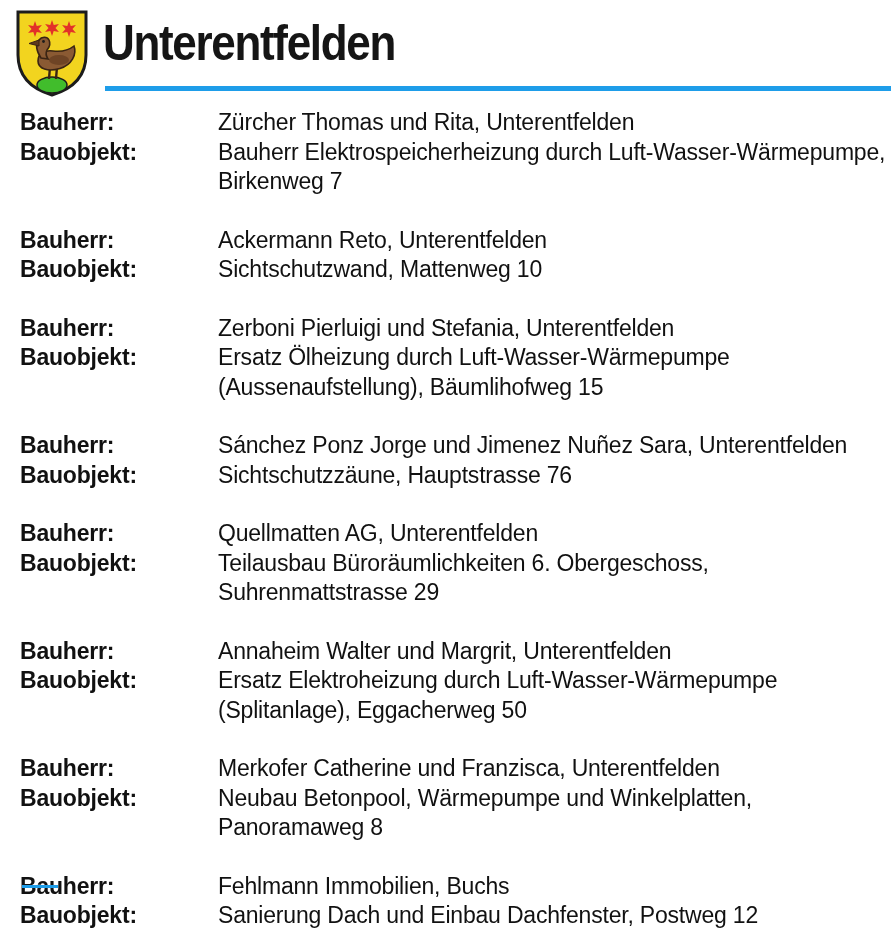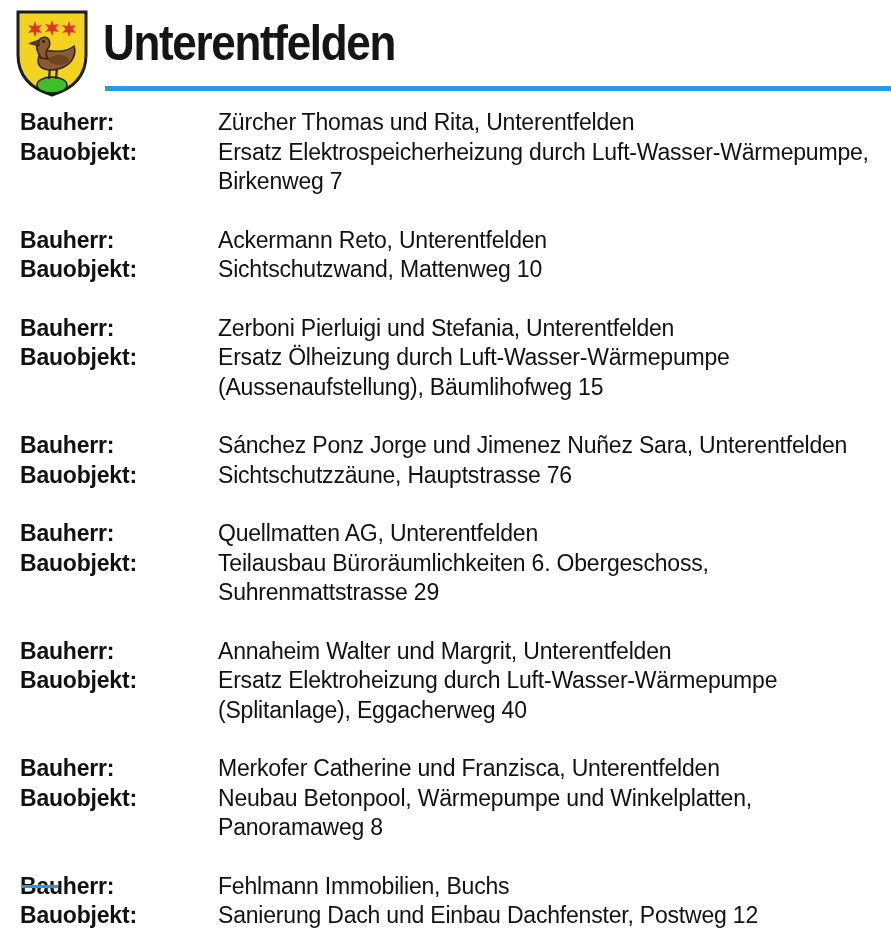--- a/index.html
+++ b/index.html
@@ -77,21 +77,21 @@
   </div>
 
   <div class="entries">
       <div class="entry">
         <div class="row">
           <div class="label">Bauherr:</div>
           <div class="value">Zürcher Thomas und Rita, Unterentfelden</div>
         </div>
         <div class="row">
           <div class="label">Bauobjekt:</div>
-          <div class="value">Ersatz Elektrospeicherheizung durch Luft-Wasser-Wärmepumpe,</div>
+          <div class="value">Bauherr Elektrospeicherheizung durch Luft-Wasser-Wärmepumpe,</div>
         </div>
         <div class="row">
           <div class="label"></div>
           <div class="value">Birkenweg 7</div>
         </div>
       </div>
       <div class="entry">
         <div class="row">
           <div class="label">Bauherr:</div>
           <div class="value">Ackermann Reto, Unterentfelden</div>
@@ -143,21 +143,21 @@
         <div class="row">
           <div class="label">Bauherr:</div>
           <div class="value">Annaheim Walter und Margrit, Unterentfelden</div>
         </div>
         <div class="row">
           <div class="label">Bauobjekt:</div>
           <div class="value">Ersatz Elektroheizung durch Luft-Wasser-Wärmepumpe</div>
         </div>
         <div class="row">
           <div class="label"></div>
-          <div class="value">(Splitanlage), Eggacherweg 40</div>
+          <div class="value">(Splitanlage), Eggacherweg 50</div>
         </div>
       </div>
       <div class="entry">
         <div class="row">
           <div class="label">Bauherr:</div>
           <div class="value">Merkofer Catherine und Franzisca, Unterentfelden</div>
         </div>
         <div class="row">
           <div class="label">Bauobjekt:</div>
           <div class="value">Neubau Betonpool, Wärmepumpe und Winkelplatten,</div>

